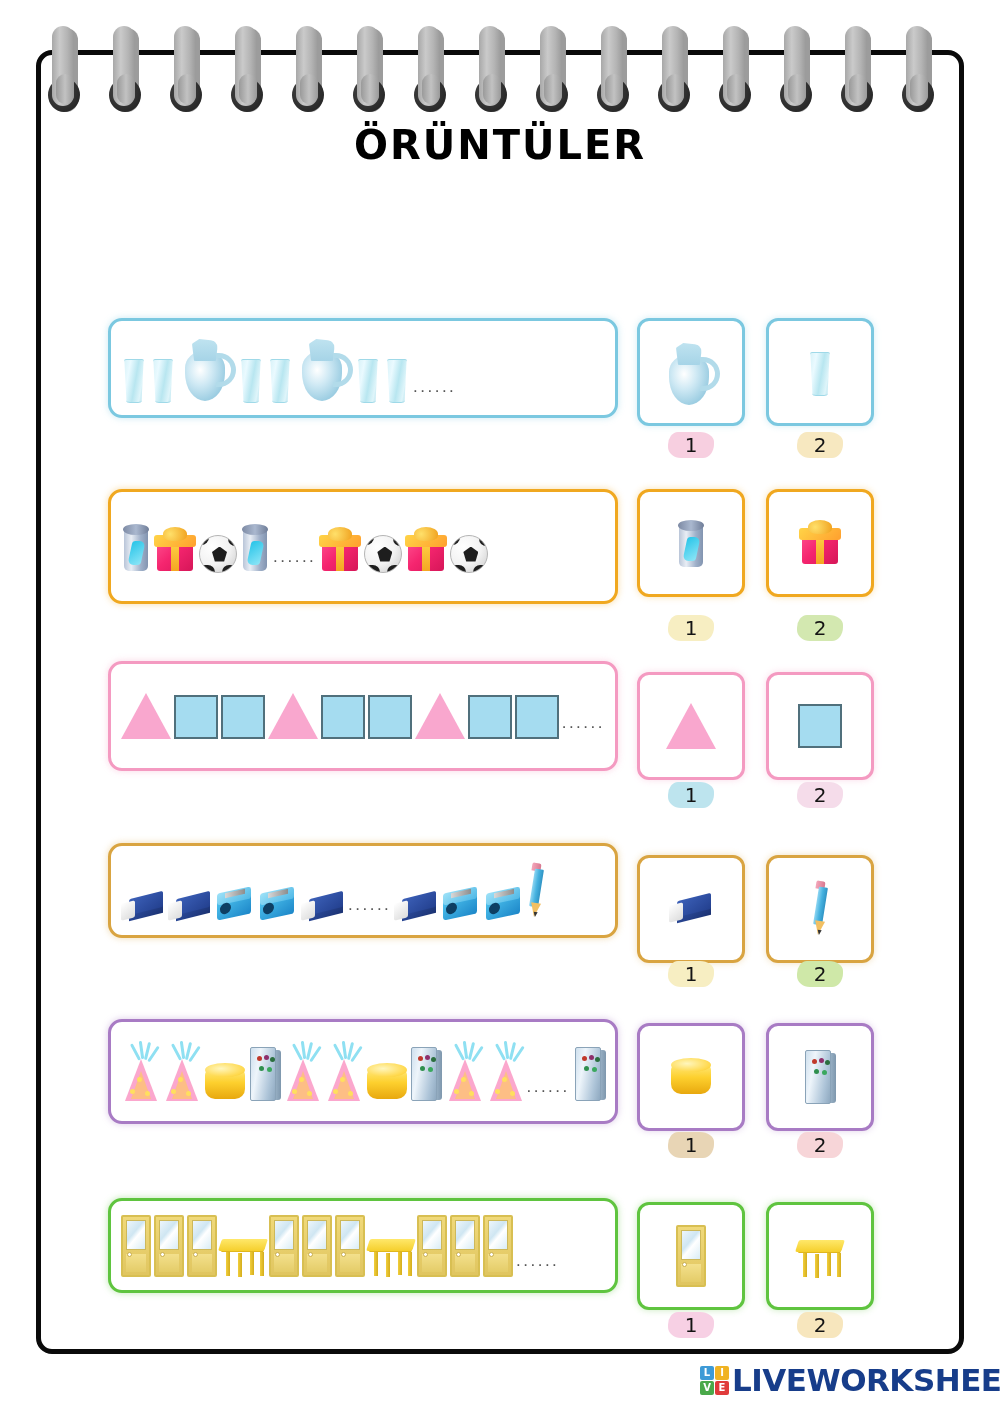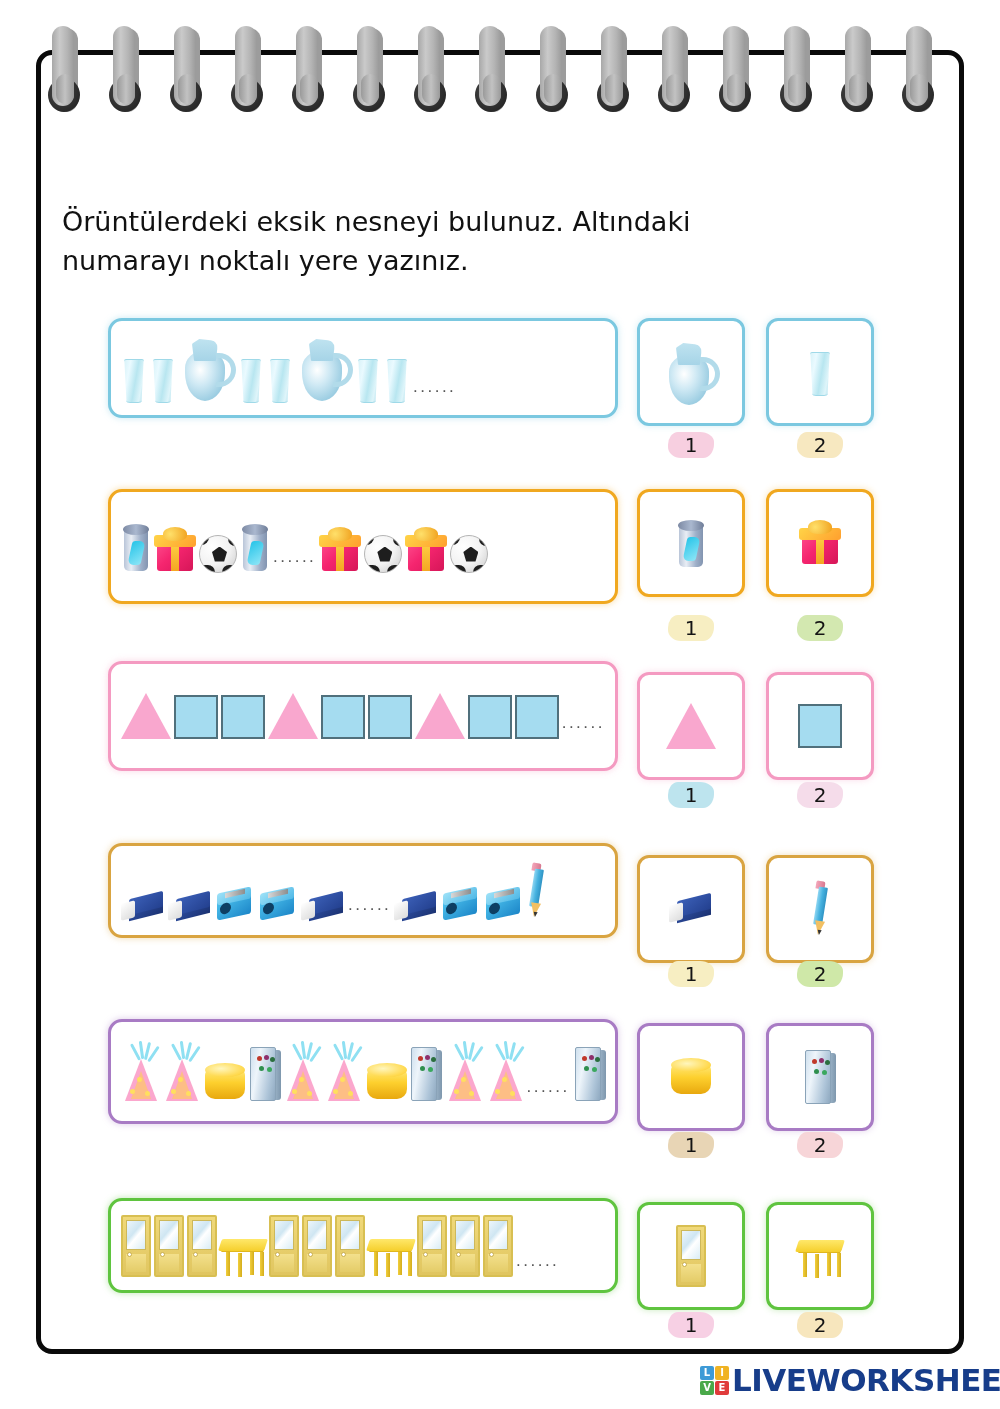--- a/index.html
+++ b/index.html
@@ -479,25 +479,22 @@
         <div class="cap2"></div>
       </div>
       <div class="ring" style="left: 906px;">
         <div class="shadow"></div>
         <div class="cap"></div>
         <div class="bar"></div>
         <div class="cap2"></div>
       </div>
     </div>
 
-
-  <div class="instructions">
-    <span>Örüntülerdeki eksik nesneyi bulunuz. Altındaki</span>
-    <span class="l2">numarayı noktalı yere yazınız.</span>
-  </div>
+  <div class="title">ÖRÜNTÜLER</div>
+
 
   <div id="rows-host">
       <div class="row" style="top: 0px;">
         <div class="pattern-box" style="top: 318px; height: 100px; border-color: rgb(123, 200, 224); box-shadow: rgba(123, 200, 224, 0.4) 0px 0px 7px;">
           <div class="seq">
             <div class="obj glass">
               <i></i>
             </div>
             <div class="obj glass">
               <i></i>

